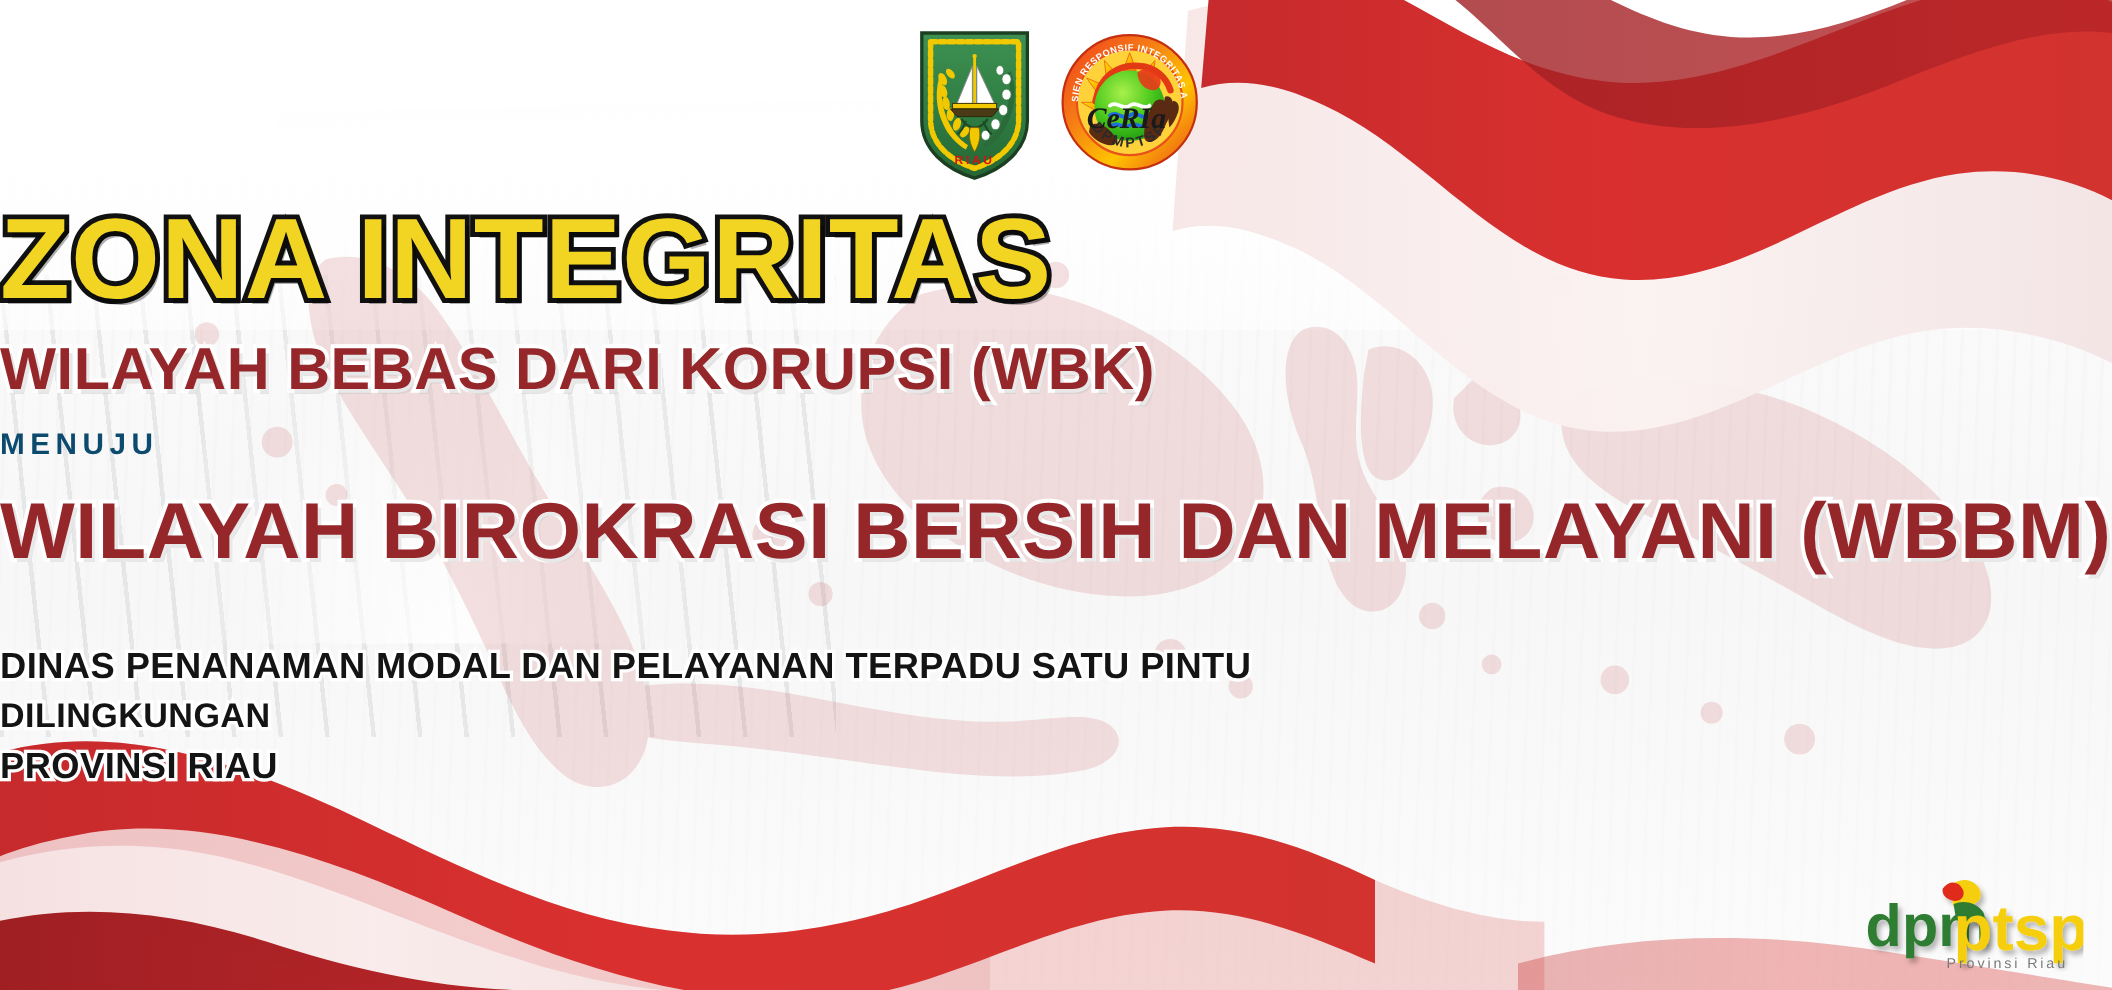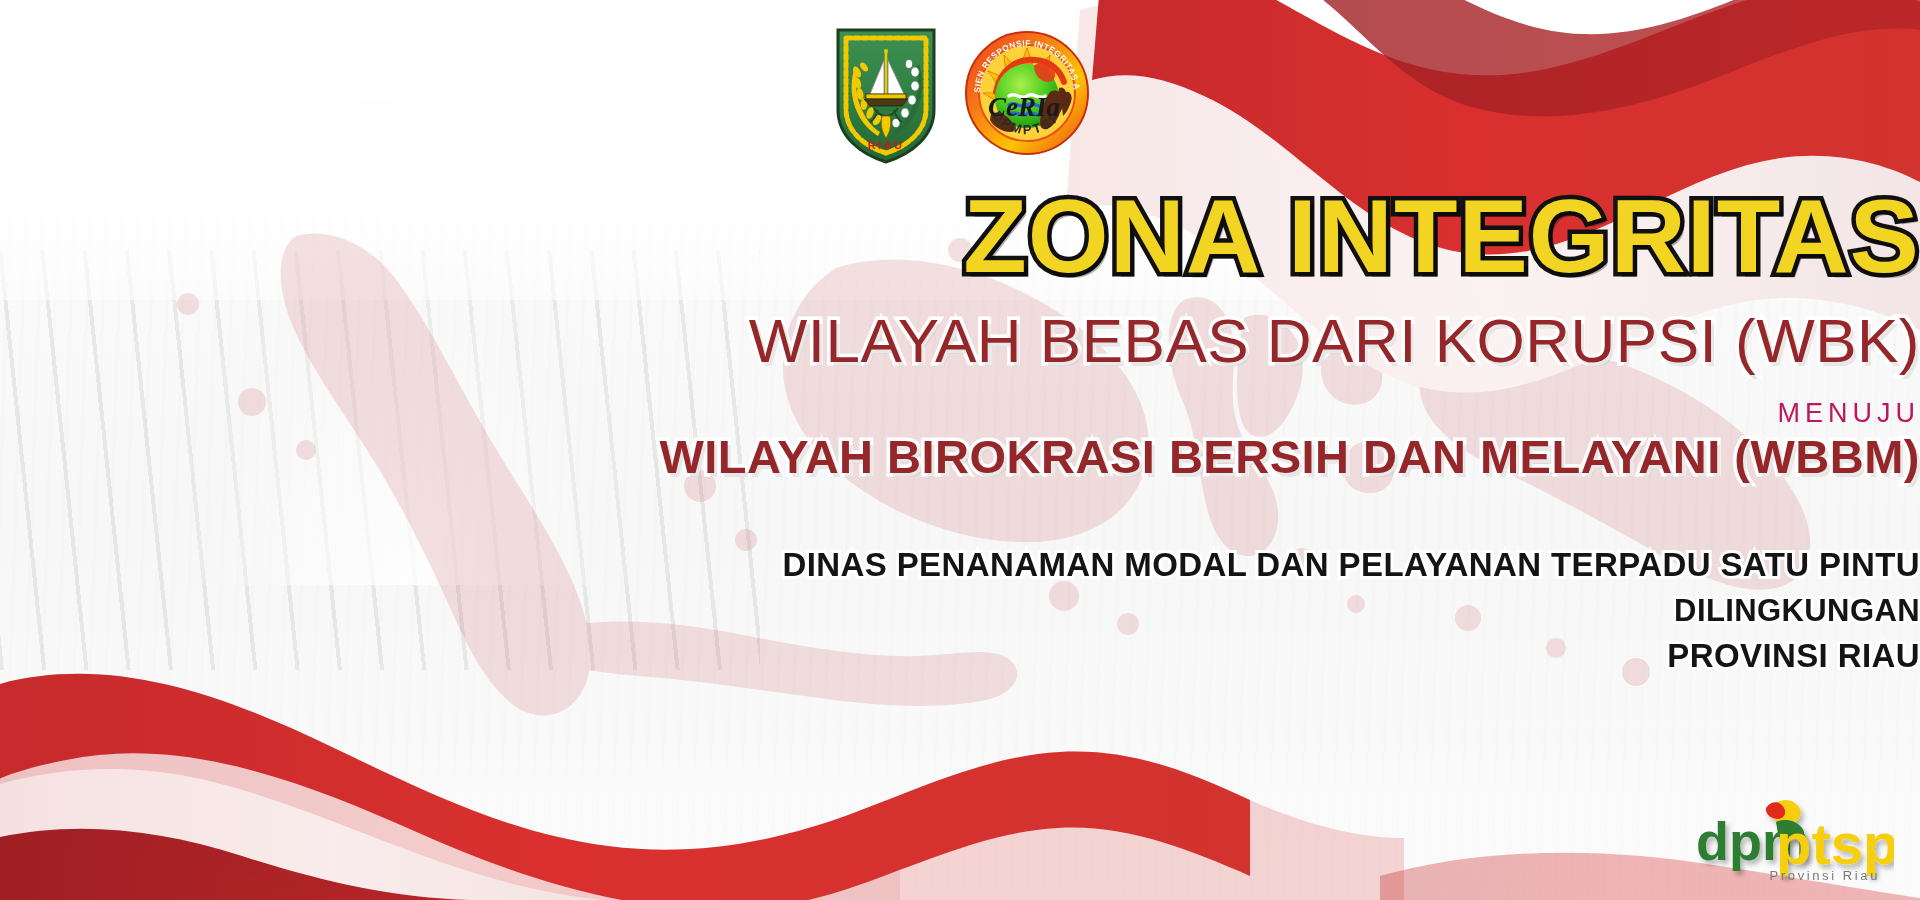--- a/index.html
+++ b/index.html
@@ -69,58 +69,59 @@
     display:flex; justify-content:center; align-items:flex-start;
     gap:22px;
     z-index:8;
   }
   .logo-riau  { width:112px; height:142px; }
   .logo-ceria { width:126px; height:126px; margin-top:6px; }
 
   
   .content {
     position:absolute; left:0; right:0; top:182px;
-    text-align:right; z-index:9;
+    text-align:left; z-index:9;
   }
 
   .title-main {
     font-size:104px;
     font-weight:900;
     letter-spacing:1px;
     line-height:1.05;
     color:#F2D523;
     -webkit-text-stroke:9px #111111;
     paint-order:stroke fill;
     text-shadow:4px 5px 0 rgba(0,0,0,0.30);
     white-space:nowrap;
   }
 
   .title-wbk {
     margin-top:14px;
-    font-size:62px;
-    font-weight:400;
+    font-size:54px;
+    font-weight:700;
     letter-spacing:0.5px;
     color:#95272B;
     -webkit-text-stroke:7px #ffffff;
     paint-order:stroke fill;
     text-shadow:3px 4px 0 rgba(190,190,190,0.35);
     white-space:nowrap;
   }
 
   .menuju {
     margin-top:22px;
     font-size:27px;
-    font-weight:400;
+    font-weight:700;
     letter-spacing:5px;
-    color:#be185d;
+    color:#0c4a6e;
     white-space:nowrap;
   }
 
   .title-wbbm {
-    font-size:47px;
+    margin-top:22px;
+    font-size:72px;
     font-weight:900;
     letter-spacing:0.5px;
     color:#95272B;
     -webkit-text-stroke:7px #ffffff;
     paint-order:stroke fill;
     text-shadow:3px 4px 0 rgba(190,190,190,0.35);
     white-space:nowrap;
   }
 
   .footer-block { margin-top:58px; }

